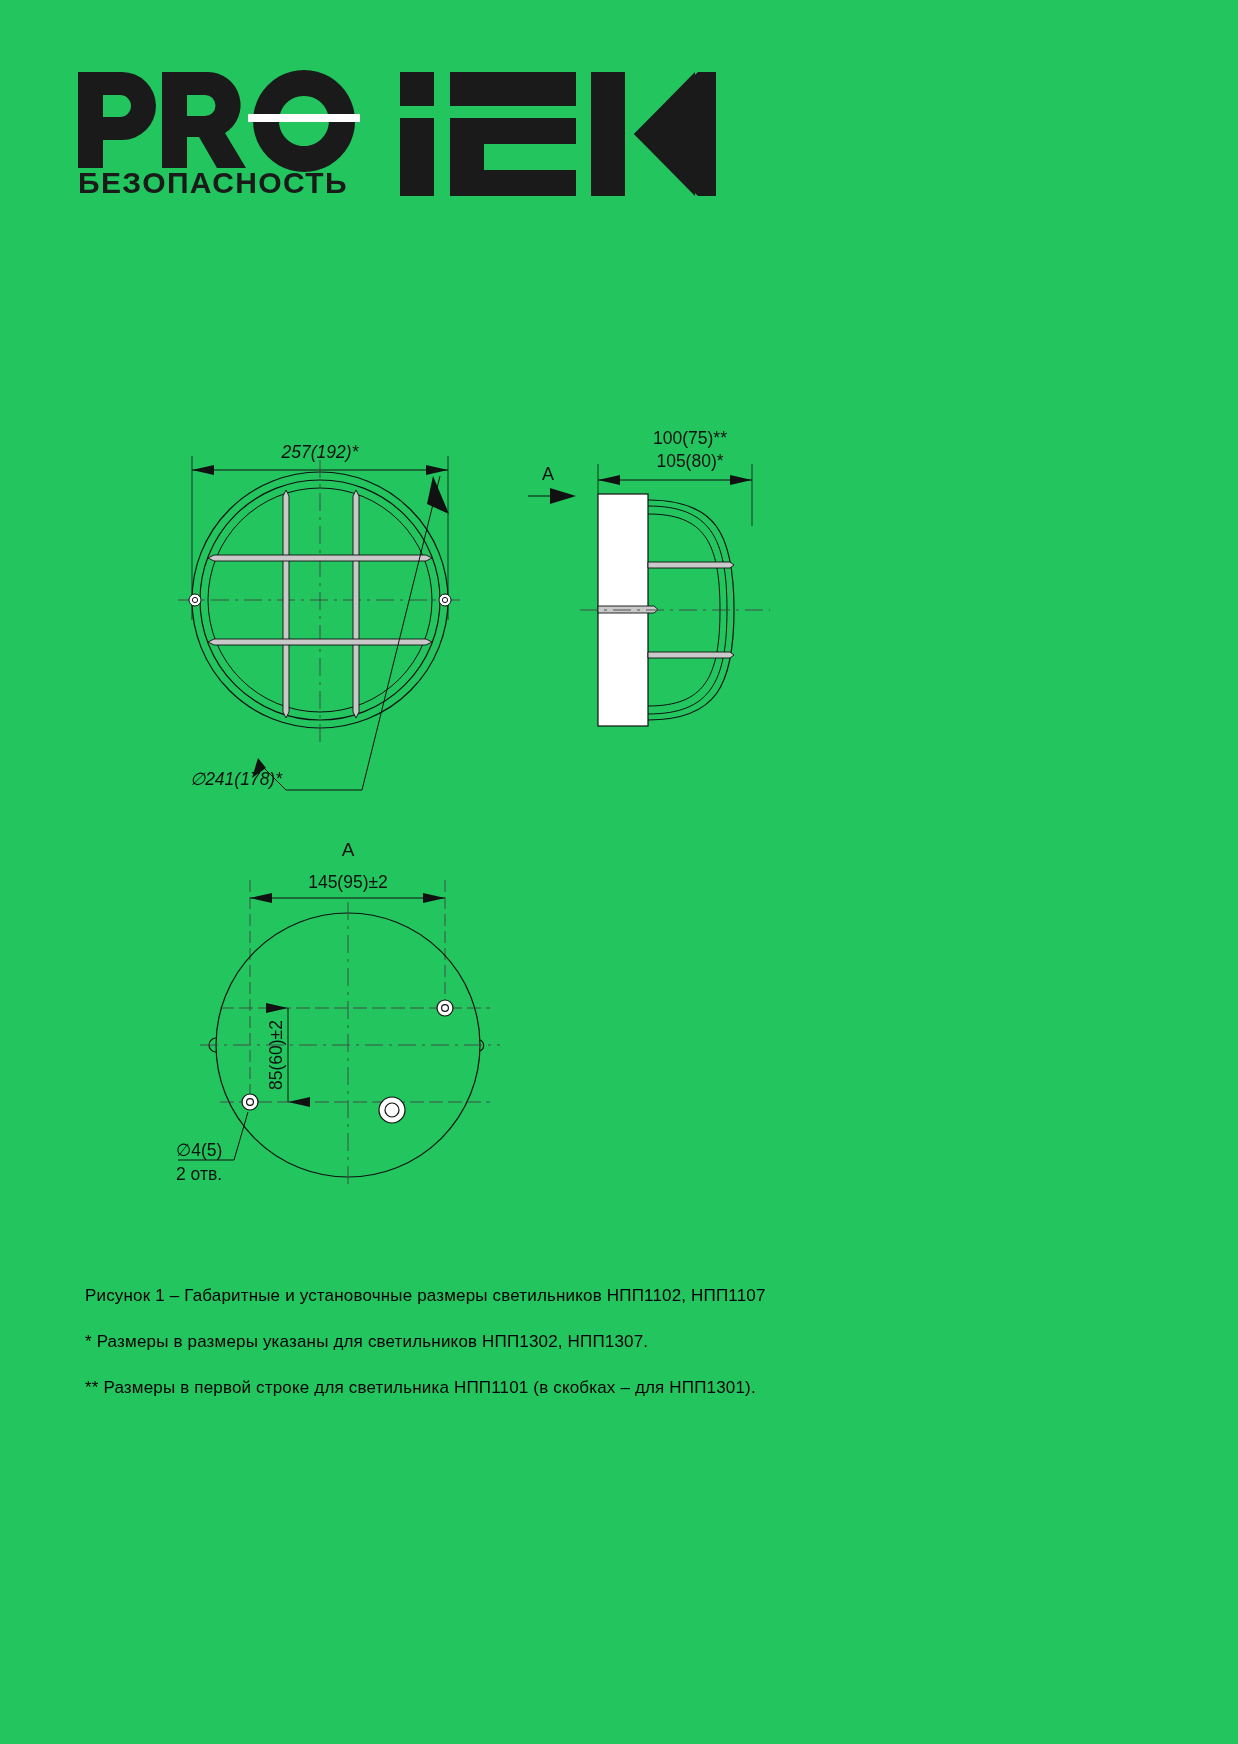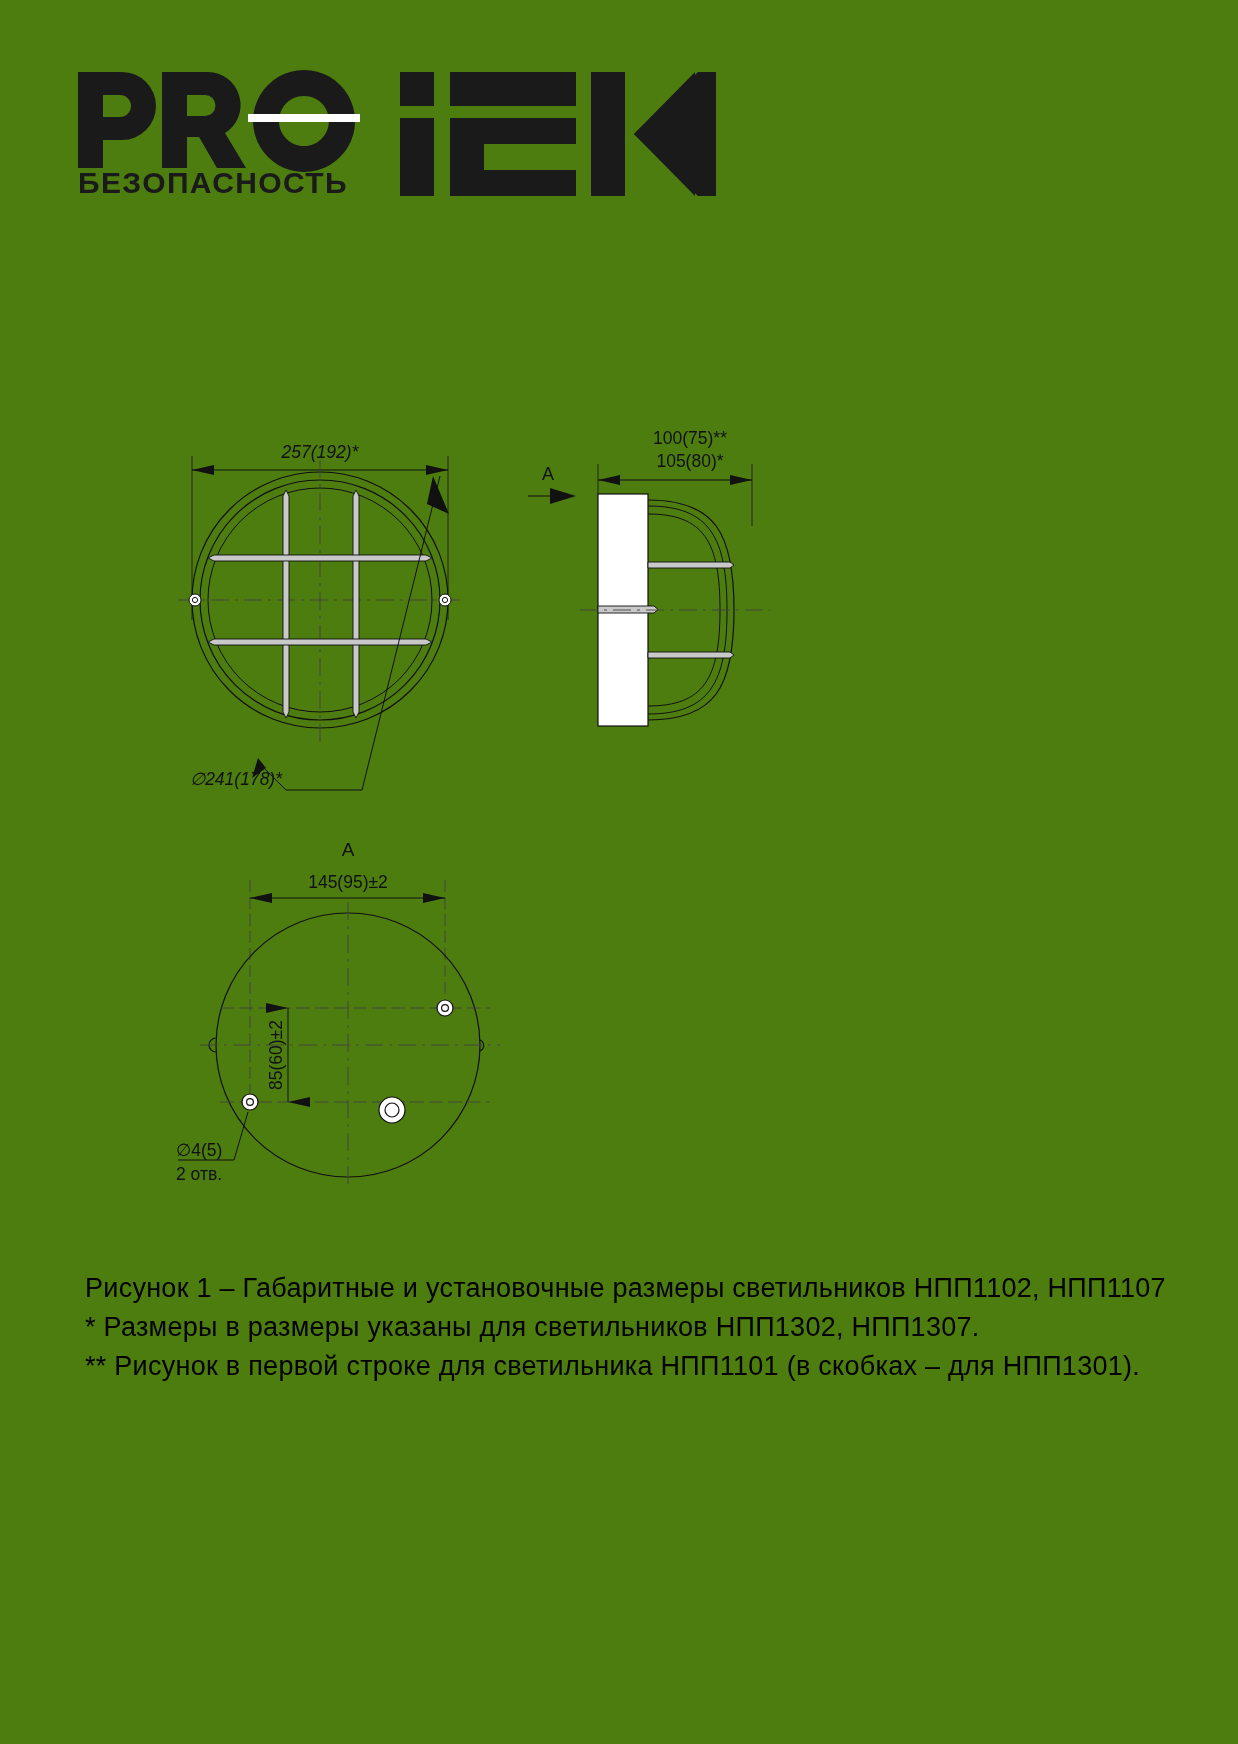--- a/index.html
+++ b/index.html
@@ -1,38 +1,38 @@
 <!DOCTYPE html>
 <html lang="ru"><head>
 <meta charset="utf-8">
 <style>
   html,body{margin:0;padding:0;background:#ffffff;}
   body{
     width:1238px;height:1744px;position:relative;overflow:hidden;
     font-family:"Liberation Sans","DejaVu Sans",sans-serif;
     color:#000;
   }
-  .page{position:absolute;inset:0;background:#4d7c0f;padding-left:36px;}
+  .page{position:absolute;inset:0;background:#22c55e;padding-left:36px;}
 
   
   #logo{position:absolute;left:78px;top:66px;width:640px;height:140px;}
   #logo svg{display:block;}
 
   
   .dwg{position:absolute;}
   #fig-front{left:150px;top:430px;width:360px;height:400px;font-style:italic;}
   #fig-side{left:520px;top:430px;width:320px;height:340px;}
   #fig-bottom{left:160px;top:830px;width:360px;height:370px;}
   .dwg svg{display:block;overflow:visible;}
 
   
   #caption{position:absolute;left:85px;top:1265px;width:1070px;}
   #caption p{
-    margin:8px 0 9px 0;
-    font-size:27px;
+    margin:16px 0 9px 0;
+    font-size:17px;
     line-height:30px;
     letter-spacing:0.01em;
     white-space:nowrap;
   }
 </style>
 </head>
 <body>
 
 <div class="page">
 
@@ -223,16 +223,16 @@
       <text x="188" y="58" text-anchor="middle" font-size="17.5" font-family="Liberation Sans, sans-serif" fill="#111">145(95)±2</text>
       <text x="122" y="225" text-anchor="middle" font-size="17.5" font-family="Liberation Sans, sans-serif" fill="#111" transform="rotate(-90 122 225)">85(60)±2</text>
       <text x="16" y="326" text-anchor="start" font-size="17.5" font-family="Liberation Sans, sans-serif" fill="#111">∅4(5)</text>
       <text x="16" y="350" text-anchor="start" font-size="17.5" font-family="Liberation Sans, sans-serif" fill="#111">2 отв.</text>
     </svg>
   </div>
 
   <div id="caption">
     <p>Рисунок 1 – Габаритные и установочные размеры светильников НПП1102, НПП1107</p>
     <p>* Размеры в размеры указаны для светильников НПП1302, НПП1307.</p>
-    <p>** Рисунок в первой строке для светильника НПП1101 (в скобках – для НПП1301).</p>
+    <p>** Размеры в первой строке для светильника НПП1101 (в скобках – для НПП1301).</p>
   </div>
 
 </div>
 
 </body></html>

